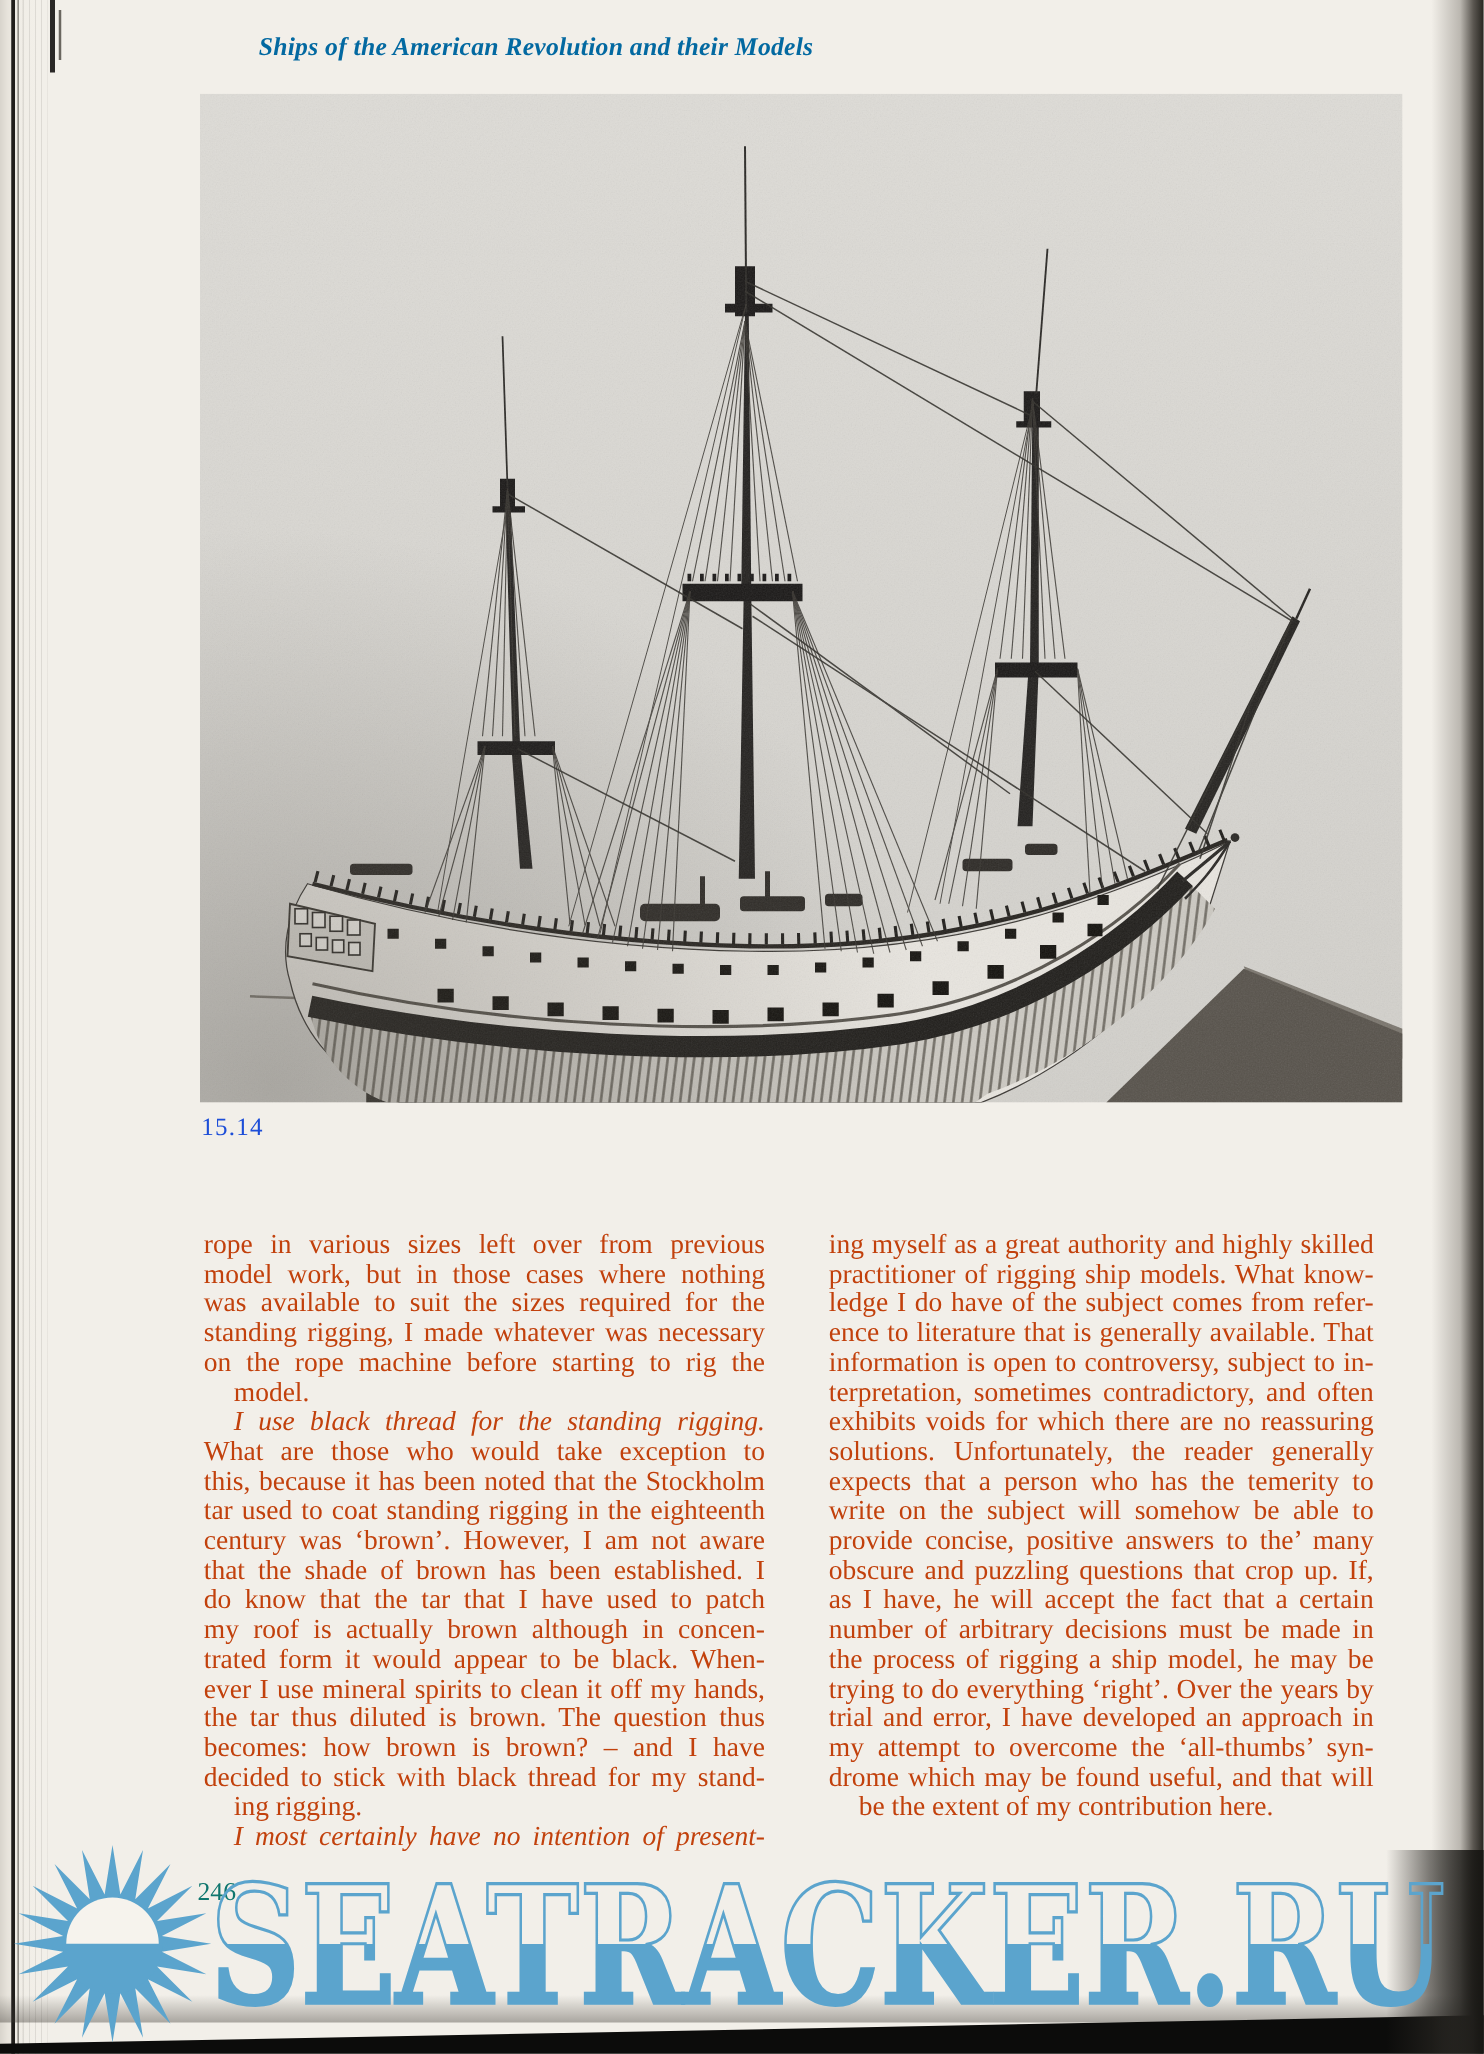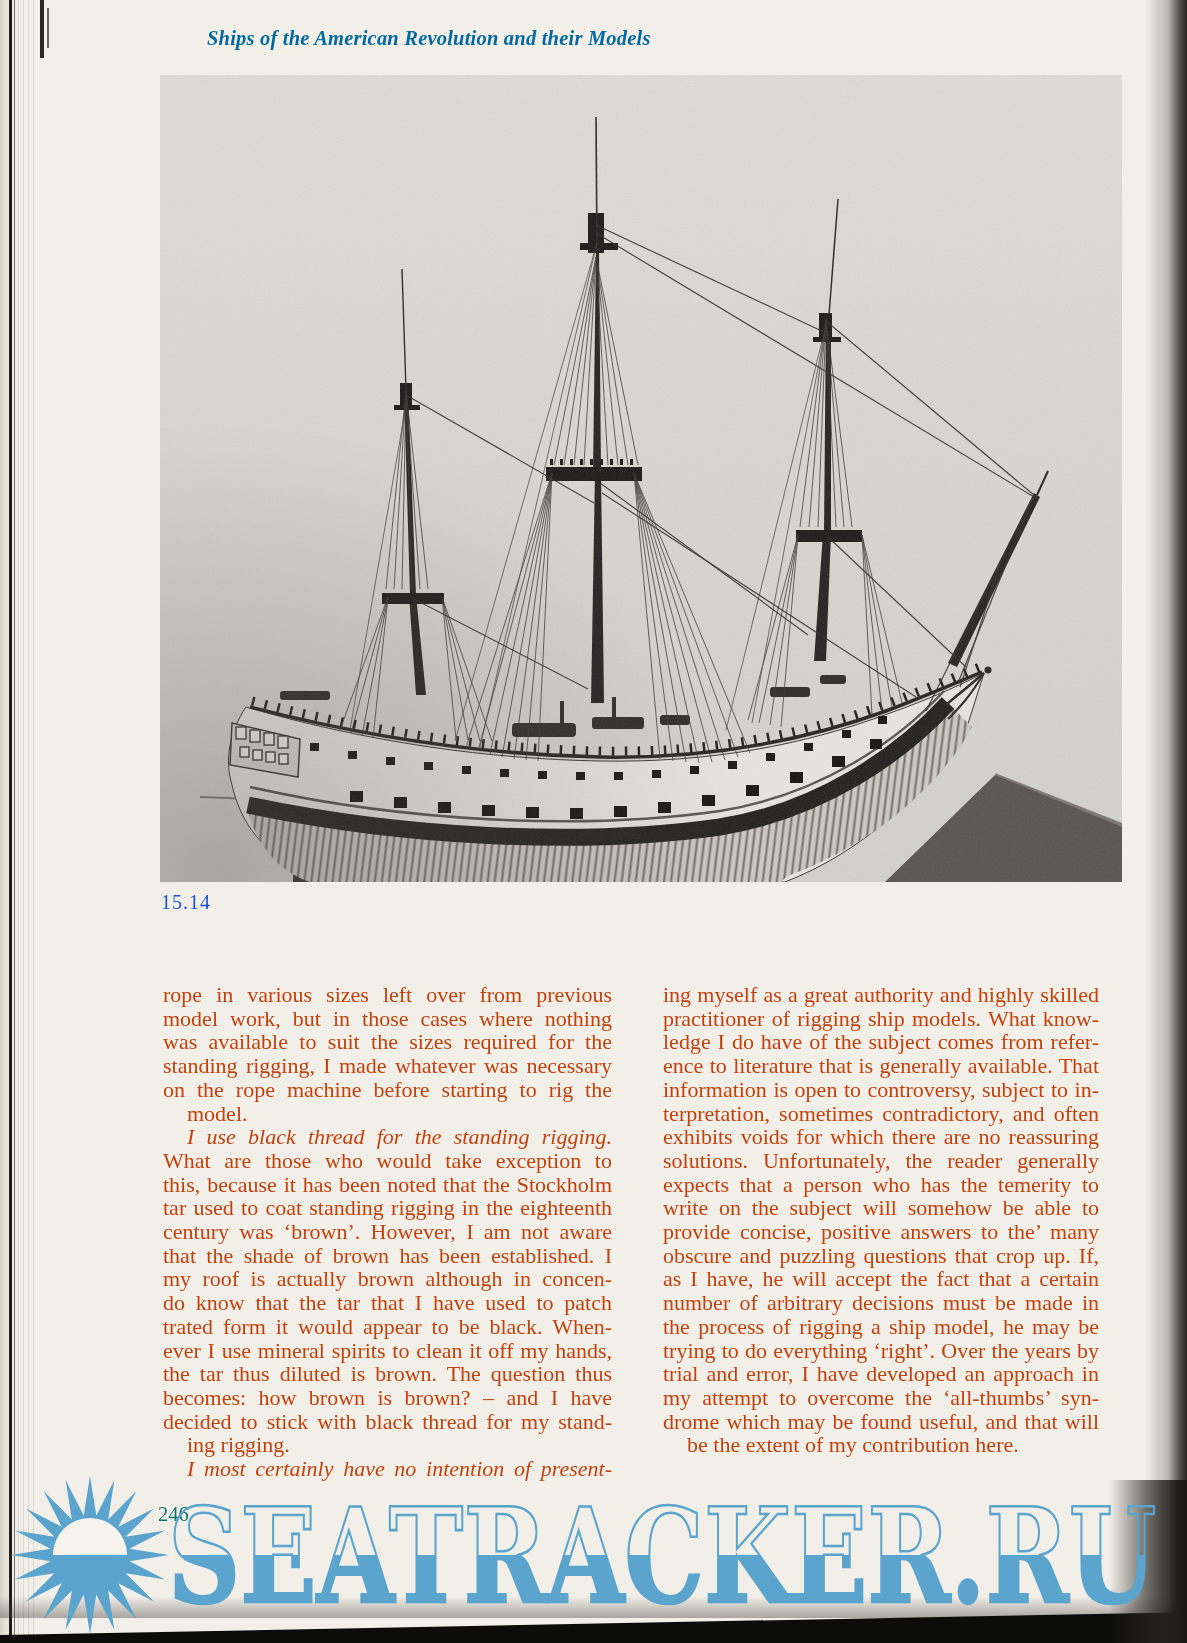--- a/index.html
+++ b/index.html
@@ -283,22 +283,22 @@
   <div class="jline">was available to suit the sizes required for the</div>
   <div class="jline">standing rigging, I made whatever was necessary</div>
   <div class="jline">on the rope machine before starting to rig the</div>
   <div class="jline jlast">model.</div>
   <div class="jline ind">I use black thread for the standing rigging.</div>
   <div class="jline">What are those who would take exception to</div>
   <div class="jline">this, because it has been noted that the Stockholm</div>
   <div class="jline">tar used to coat standing rigging in the eighteenth</div>
   <div class="jline">century was ‘brown’. However, I am not aware</div>
   <div class="jline">that the shade of brown has been established. I</div>
+  <div class="jline">do know that the tar that I have used to patch</div>
   <div class="jline">my roof is actually brown although in concen-</div>
-  <div class="jline">do know that the tar that I have used to patch</div>
   <div class="jline">trated form it would appear to be black. When-</div>
   <div class="jline">ever I use mineral spirits to clean it off my hands,</div>
   <div class="jline">the tar thus diluted is brown. The question thus</div>
   <div class="jline">becomes: how brown is brown? – and I have</div>
   <div class="jline">decided to stick with black thread for my stand-</div>
   <div class="jline jlast">ing rigging.</div>
   <div class="jline ind">I most certainly have no intention of present-</div>
 </div>
 
 <div class="col col-right">

